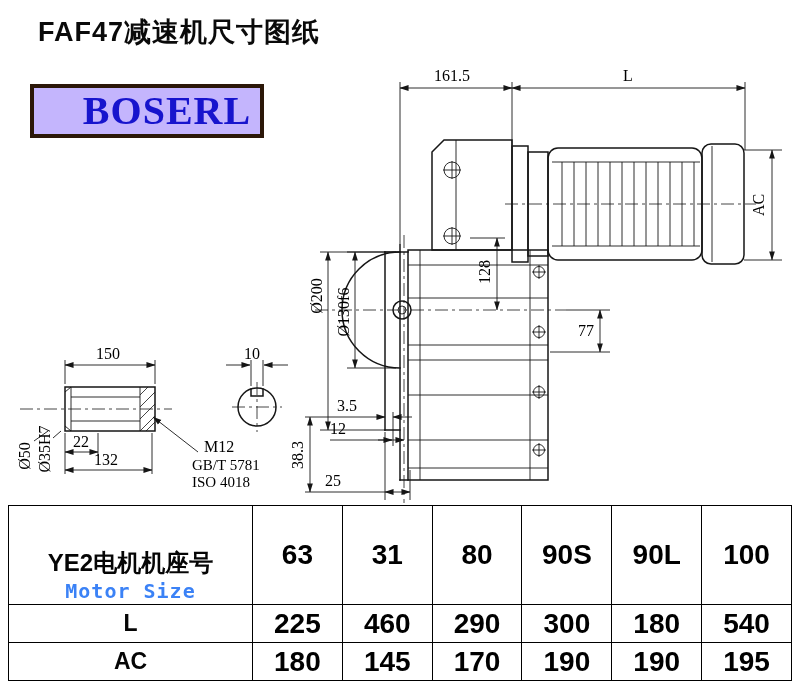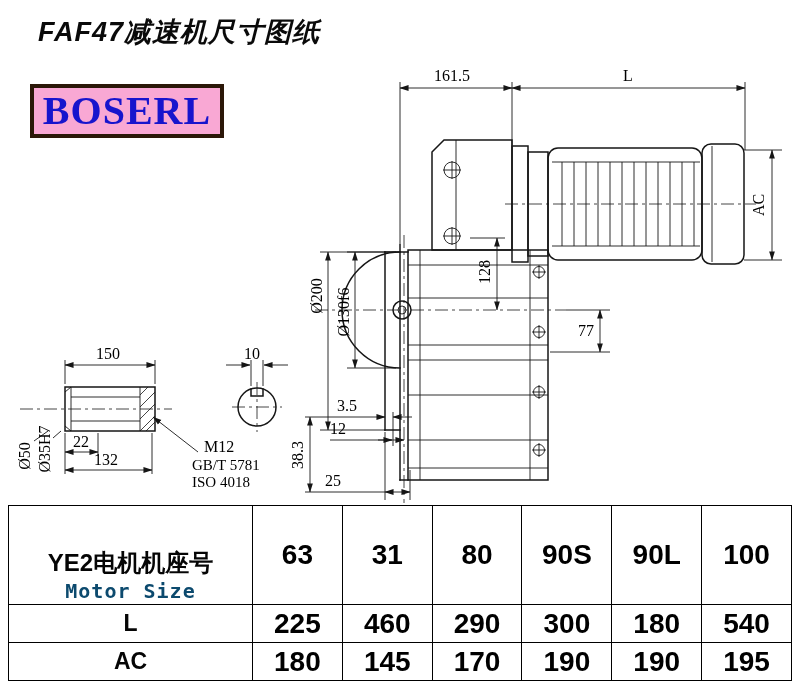--- a/index.html
+++ b/index.html
@@ -1,24 +1,24 @@
 <!DOCTYPE html>
 <html><head>
 <meta charset="utf-8">
 <style>
   html,body{margin:0;padding:0;}
   body{width:800px;height:681px;position:relative;background:#ffffff;
        font-family:"Liberation Sans",sans-serif;overflow:hidden;}
 
   .title{position:absolute;left:38px;top:14px;margin:0;font-size:27px;font-weight:bold;
-         color:#0a0a0a;letter-spacing:1px;font-style:italic;}
+         color:#0a0a0a;letter-spacing:1px;}
 
   .logo{position:absolute;left:30px;top:84px;width:186px;height:46px;
-        border:4px solid #2b1708;background:#f9a8d4;
-        display:flex;align-items:center;justify-content:center;}
+        border:4px solid #2b1708;background:#c4b5fd;
+        display:flex;align-items:center;justify-content:center;padding-left:40px;}
   .logo span{font-family:"Liberation Serif",serif;font-weight:bold;font-size:40px;
              color:#1714cd;letter-spacing:1px;line-height:1;}
 
   svg.drawing{position:absolute;left:0;top:0;}
   .ln{stroke:#161616;stroke-width:1.5;fill:none;stroke-linecap:square;}
   .tn{stroke:#161616;stroke-width:0.9;fill:none;}
   .dim{stroke:#161616;stroke-width:0.9;fill:none;}
   .cl{stroke:#161616;stroke-width:0.8;fill:none;stroke-dasharray:13 4 3 4;}
   .hatch{stroke:#161616;stroke-width:0.8;fill:none;}
   text.d{font-family:"Liberation Serif",serif;font-size:16px;fill:#000;}
@@ -26,21 +26,21 @@
 
   table.dim-table{position:absolute;left:8px;top:505px;width:784px;height:176px;
                   border-collapse:collapse;table-layout:fixed;background:#fff;}
   table.dim-table td{border:1px solid #000;text-align:center;vertical-align:middle;padding:0;}
   tr.r-head td{height:62px;}
   tr.r-val td{height:37px;}
   .num{font-size:28px;font-weight:600;color:#000000;}
   .rowlab{font-size:23px;font-weight:600;color:#050505;}
   .hdr-cn{font-size:24px;font-weight:600;line-height:30px;color:#050505;margin-top:42px;}
   .hdr-en{font-family:"DejaVu Sans Mono",monospace;font-size:20px;font-weight:bold;
-          line-height:26px;letter-spacing:1px;color:#0c4a6e;text-align:center;}
+          line-height:26px;letter-spacing:1px;color:#3b82f6;text-align:center;}
 </style>
 </head>
 <body>
 
 <h1 class="title">FAF47减速机尺寸图纸</h1>
 
 <div class="logo">
   <span>BOSERL</span>
 </div>
 

